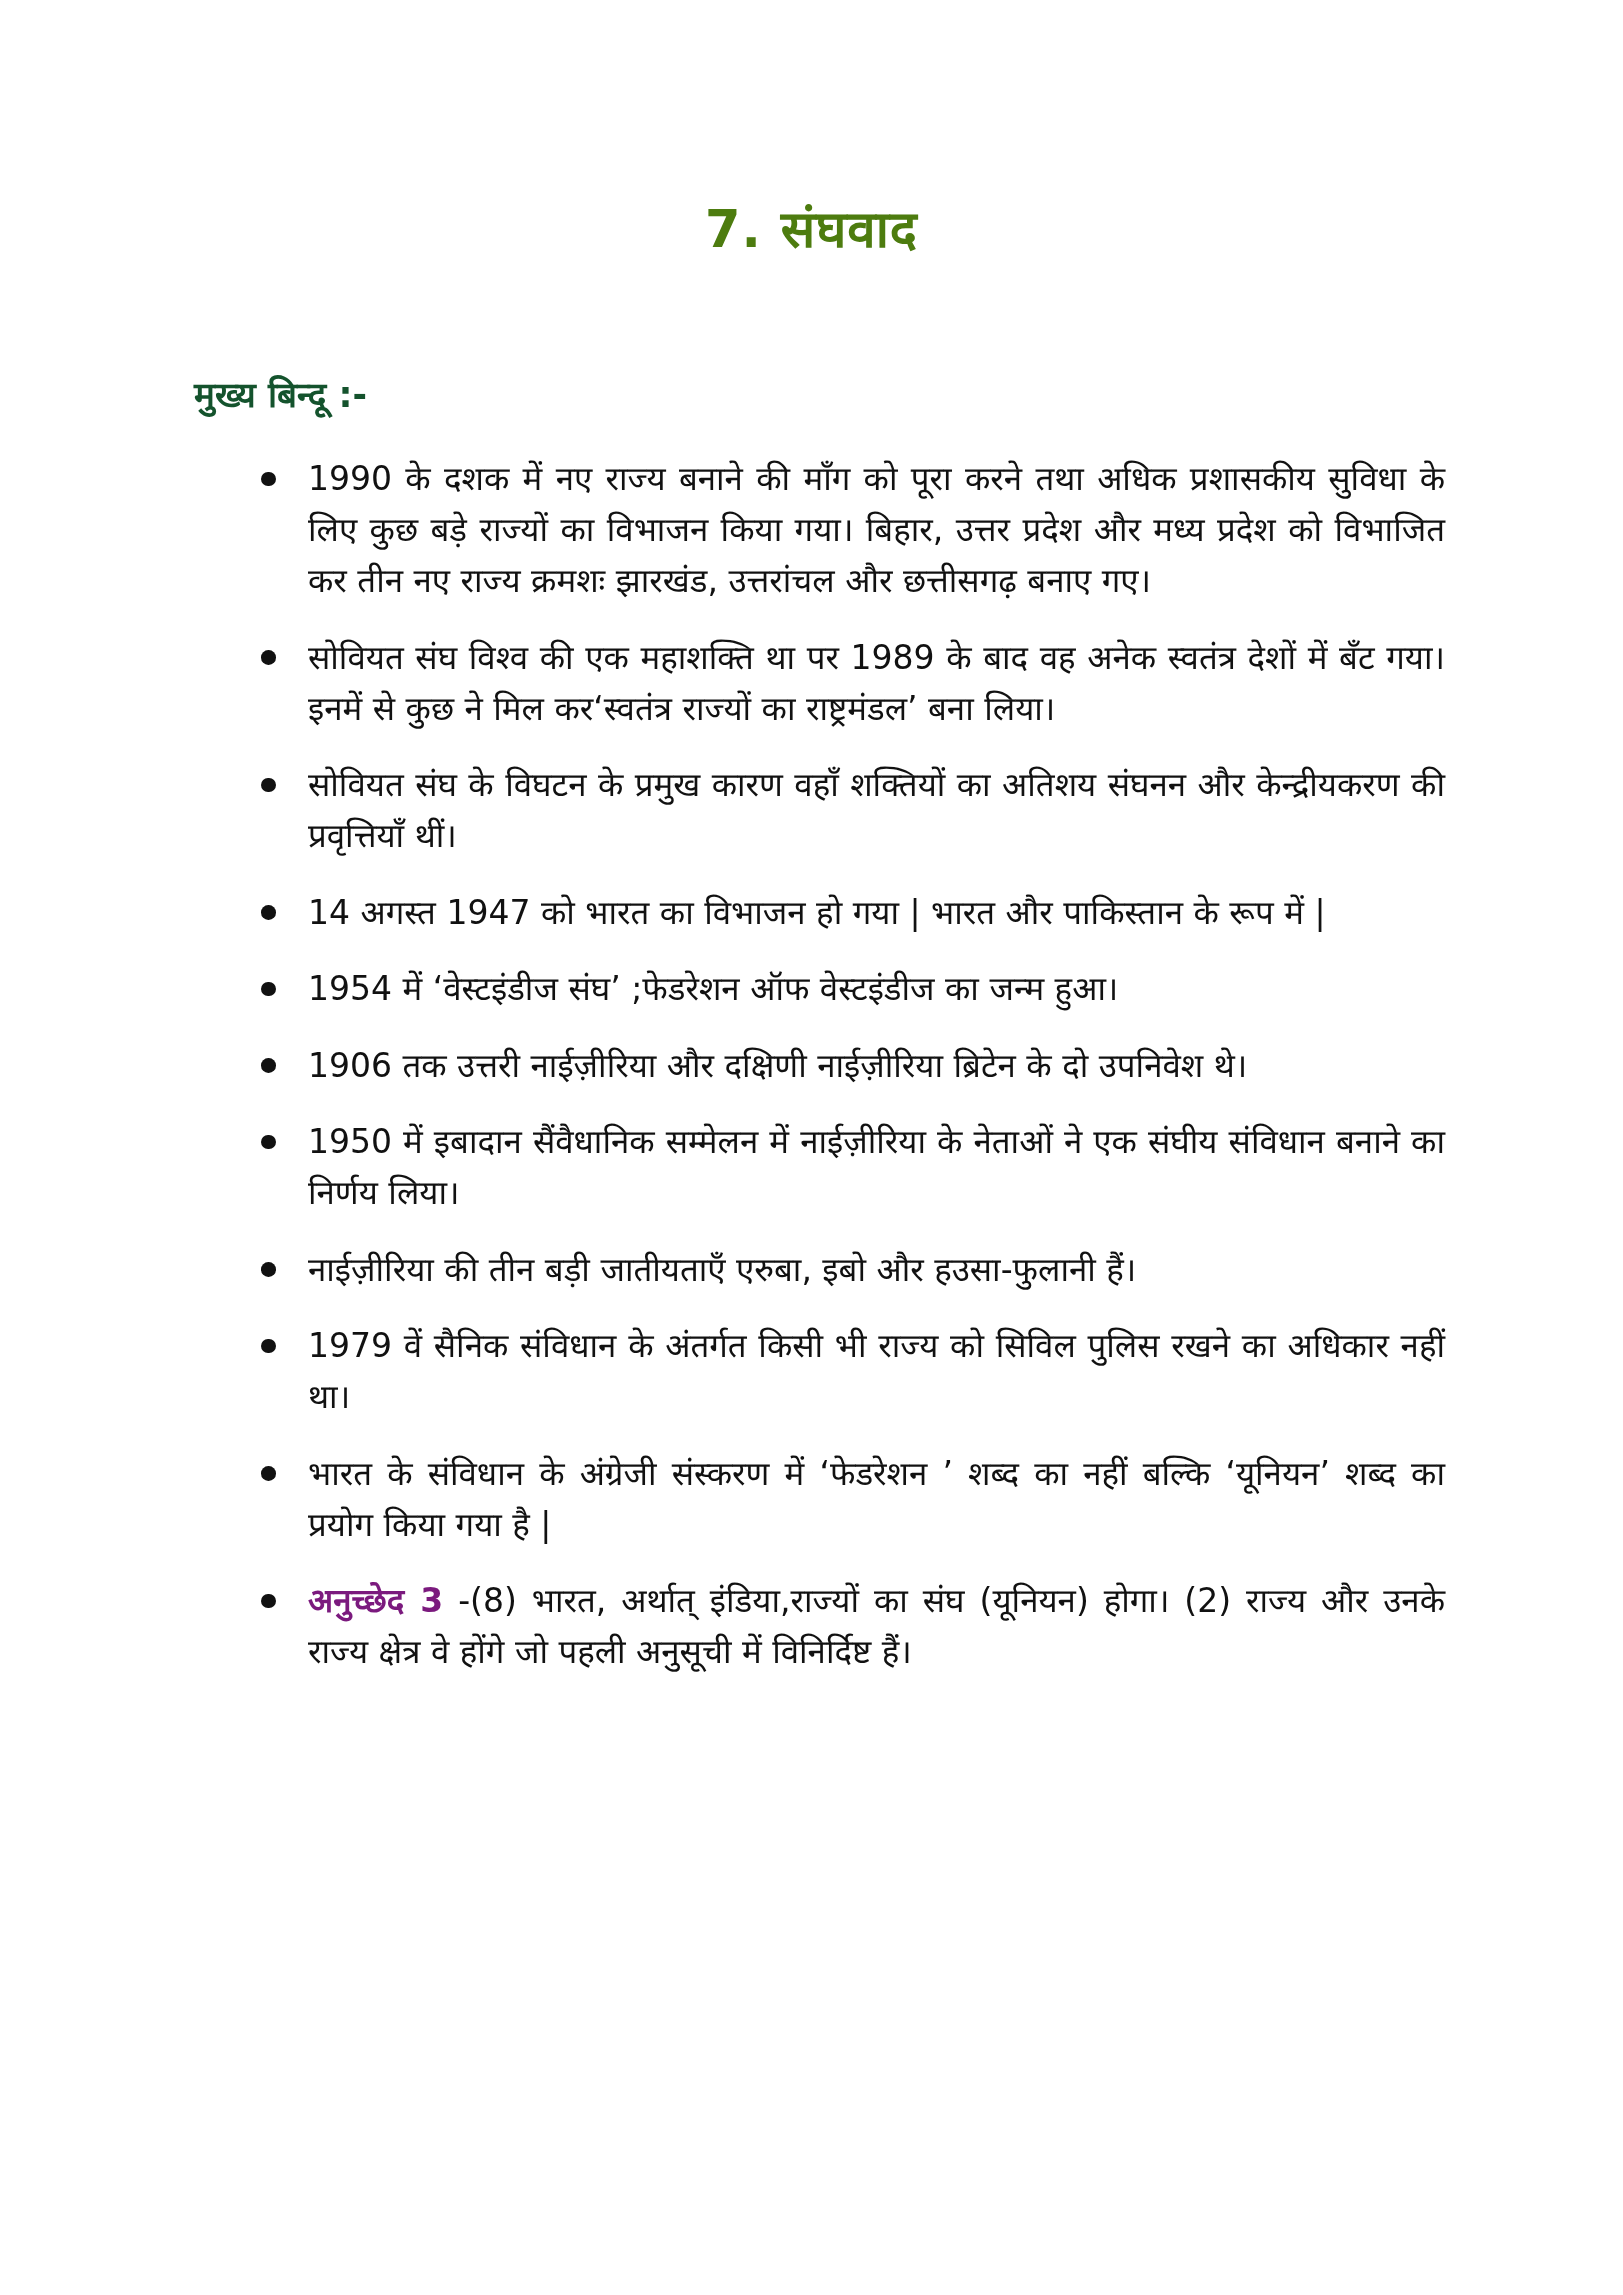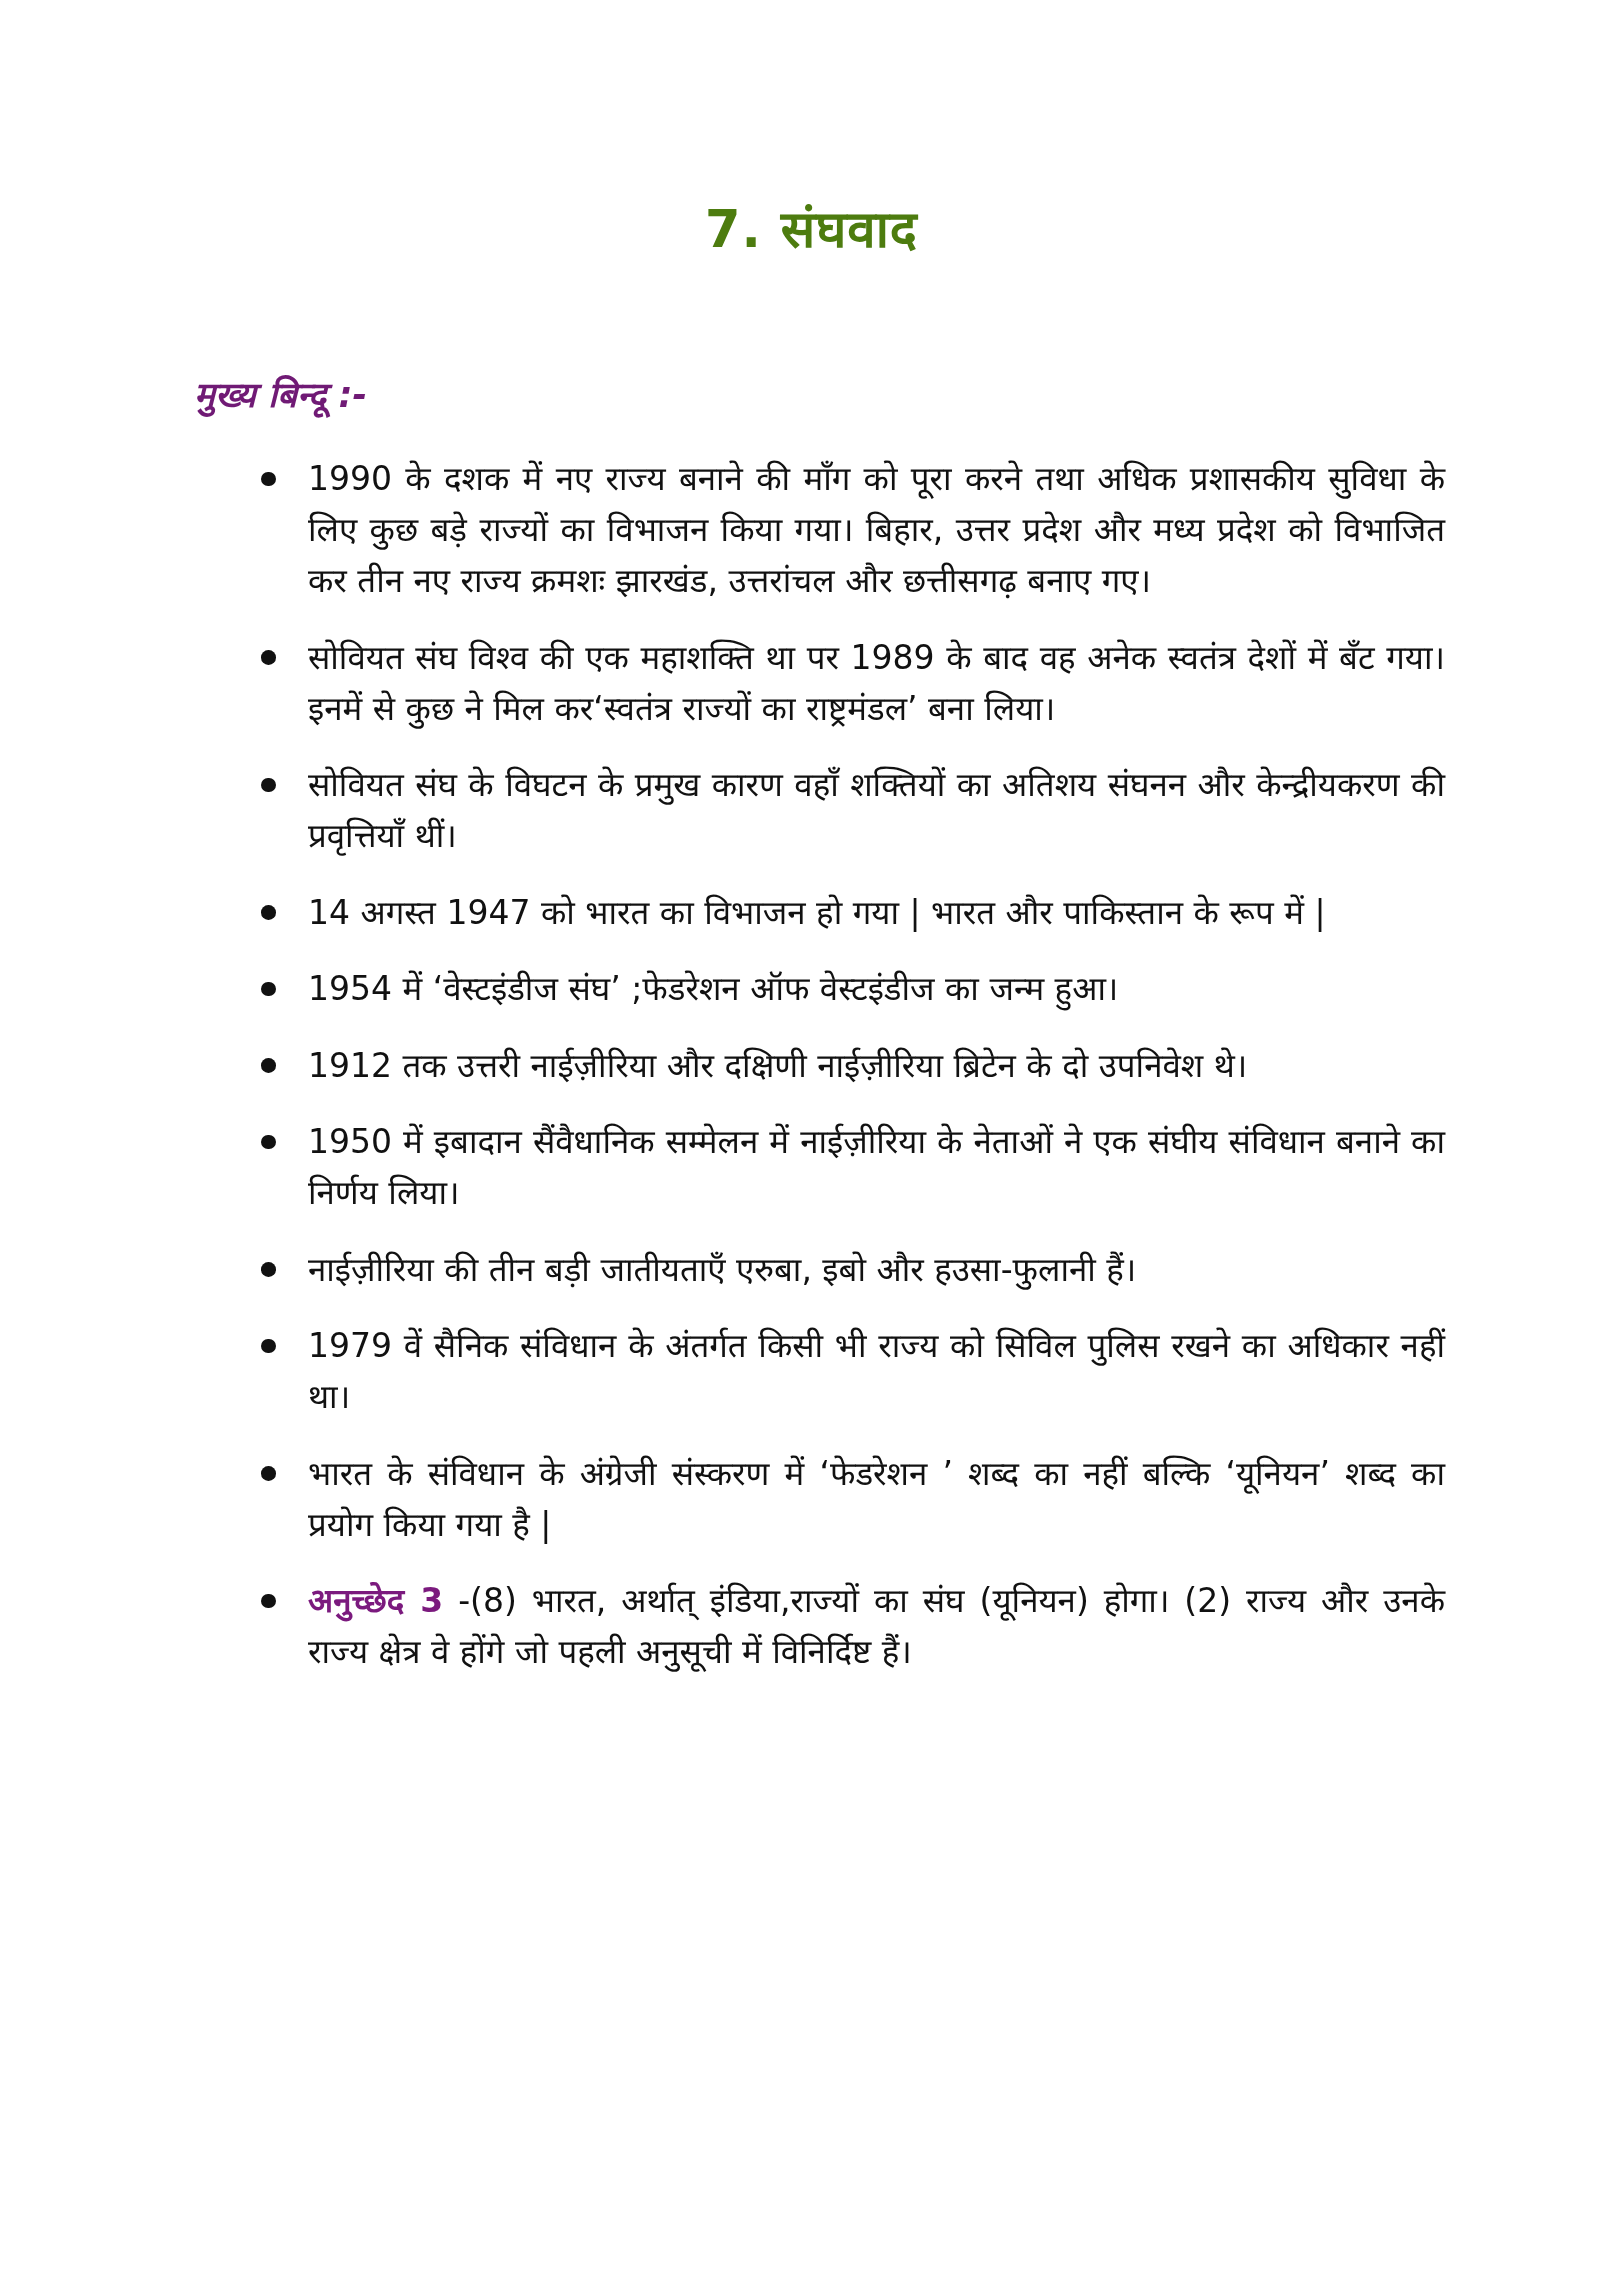--- a/index.html
+++ b/index.html
@@ -71,21 +71,21 @@
     .lead {
       font-weight: bold;
     }
   </style>
 </head>
 <body>
 
 <div class="page">
   <h1 class="title">7. संघवाद</h1>
 
-  <h2 class="section-heading" style="color: #701a75; font-style: italic;">मुख्य बिन्दू :-</h2>
+  <h2 class="section-heading" style="color: #14532d;">मुख्य बिन्दू :-</h2>
 
   <ul class="list">
     <li class="item" style="margin-bottom:25.5px;">
       <span class="bullet"></span>
       <span class="lead" style="color: rgb(123, 26, 126);"></span><span>1990 के दशक में नए राज्य बनाने की माँग को पूरा करने तथा अधिक प्रशासकीय सुविधा के लिए कुछ बड़े राज्यों का विभाजन किया गया। बिहार, उत्तर प्रदेश और मध्य प्रदेश को विभाजित कर तीन नए राज्य क्रमशः झारखंड, उत्तरांचल और छत्तीसगढ़ बनाए गए।</span>
     </li>
     <li class="item" style="margin-bottom:25.5px;">
       <span class="bullet"></span>
       <span class="lead" style="color: rgb(123, 26, 126);"></span><span>सोवियत संघ विश्व की एक महाशक्ति था पर 1989 के बाद वह अनेक स्वतंत्र देशों में बँट गया। इनमें से कुछ ने मिल कर‘स्वतंत्र राज्यों का राष्ट्रमंडल’ बना लिया।</span>
     </li>
@@ -96,21 +96,21 @@
     <li class="item" style="margin-bottom:25.5px;">
       <span class="bullet"></span>
       <span class="lead" style="color: rgb(123, 26, 126);"></span><span>14 अगस्त 1947 को भारत का विभाजन हो गया | भारत और पाकिस्तान के रूप में |</span>
     </li>
     <li class="item" style="margin-bottom:25.5px;">
       <span class="bullet"></span>
       <span class="lead" style="color: rgb(123, 26, 126);"></span><span>1954 में ‘वेस्टइंडीज संघ’ ;फेडरेशन ऑफ वेस्टइंडीज का जन्म हुआ।</span>
     </li>
     <li class="item" style="margin-bottom:25.5px;">
       <span class="bullet"></span>
-      <span class="lead" style="color: rgb(123, 26, 126);"></span><span>1912 तक उत्तरी नाईज़ीरिया और दक्षिणी नाईज़ीरिया ब्रिटेन के दो उपनिवेश थे।</span>
+      <span class="lead" style="color: rgb(123, 26, 126);"></span><span>1906 तक उत्तरी नाईज़ीरिया और दक्षिणी नाईज़ीरिया ब्रिटेन के दो उपनिवेश थे।</span>
     </li>
     <li class="item" style="margin-bottom:25.5px;">
       <span class="bullet"></span>
       <span class="lead" style="color: rgb(123, 26, 126);"></span><span>1950 में इबादान सैंवैधानिक सम्मेलन में नाईज़ीरिया के नेताओं ने एक संघीय संविधान बनाने का निर्णय लिया।</span>
     </li>
     <li class="item" style="margin-bottom:25.5px;">
       <span class="bullet"></span>
       <span class="lead" style="color: rgb(123, 26, 126);"></span><span>नाईज़ीरिया की तीन बड़ी जातीयताएँ एरुबा, इबो और हउसा-फुलानी हैं।</span>
     </li>
     <li class="item" style="margin-bottom:25.5px;">

